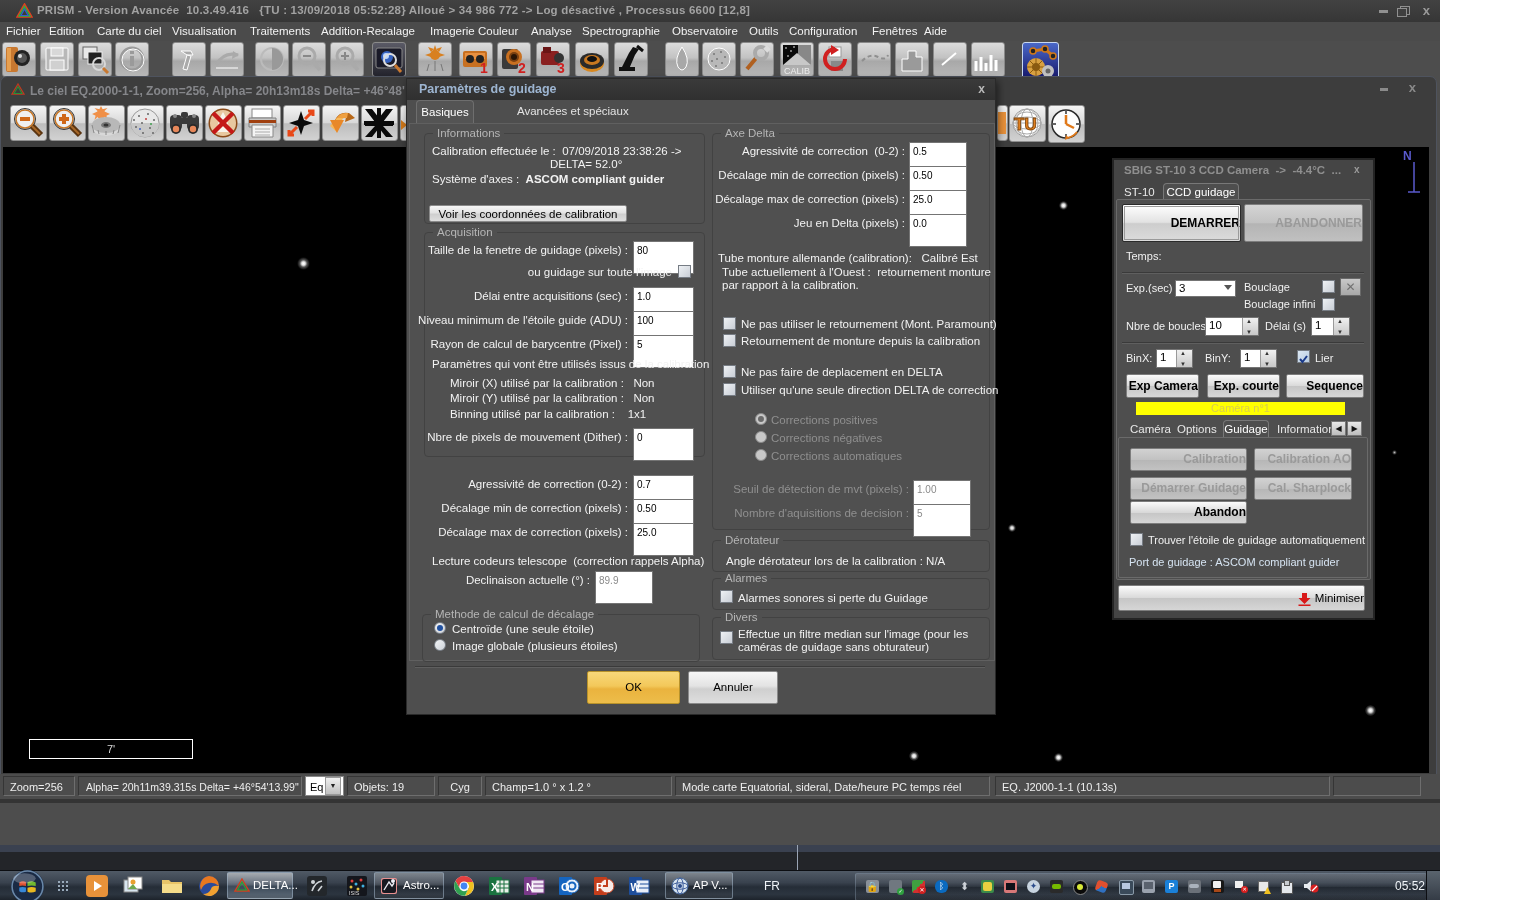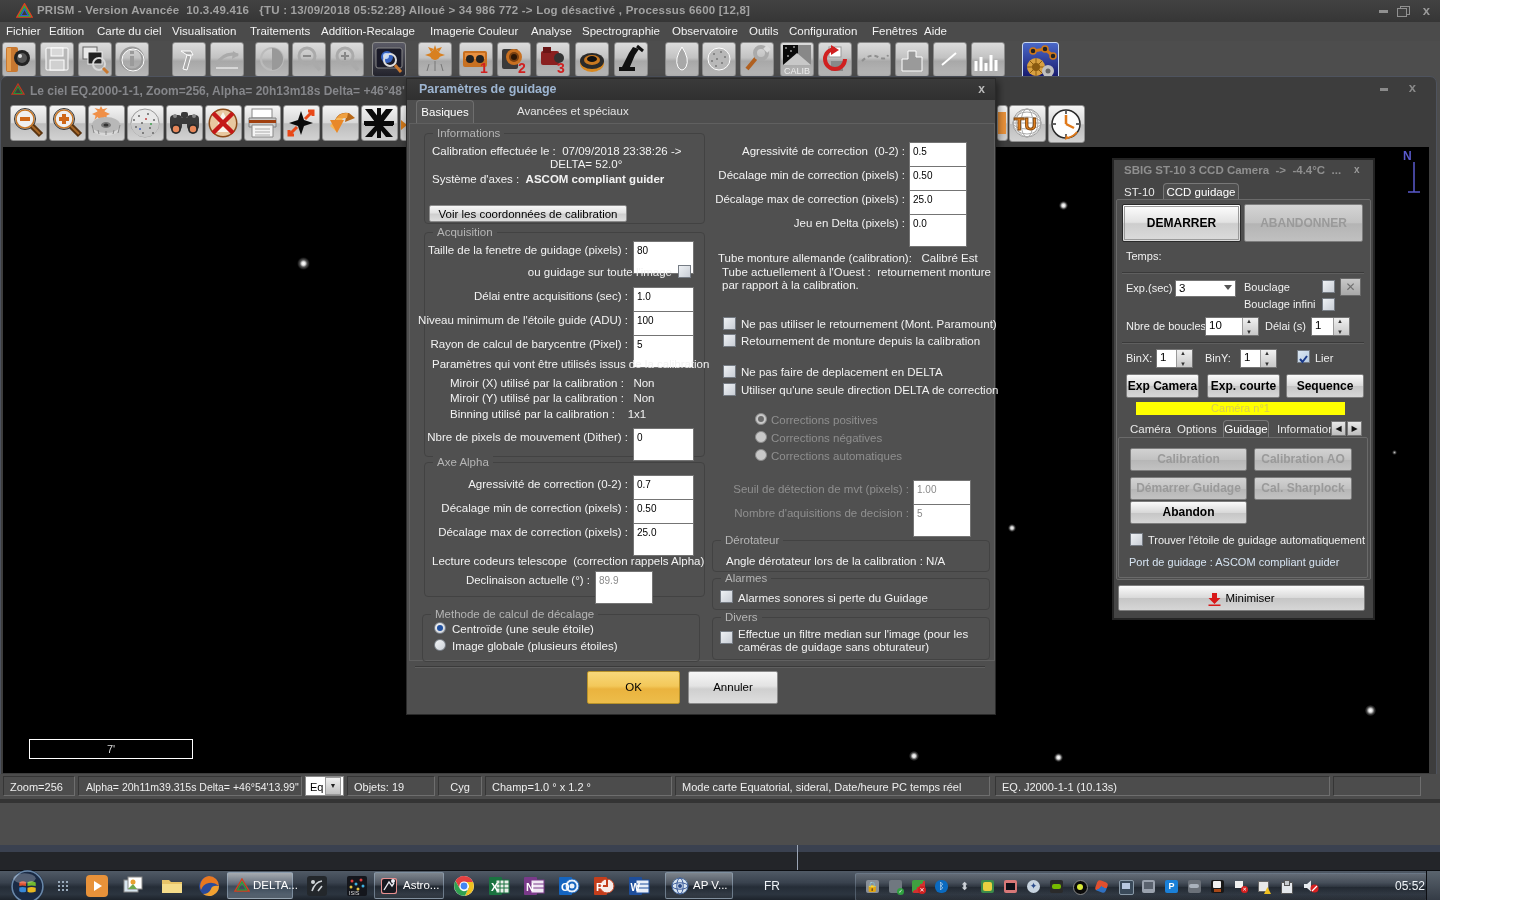--- a/index.html
+++ b/index.html
@@ -80,21 +80,21 @@
 .btn{position:absolute;background:linear-gradient(180deg,#f6f6f6 0%,#e3e3e3 45%,#cfcfcf 55%,#dedede 100%);
   border:1px solid #8a8a8a;border-radius:2px;color:#000;font-size:11.5px;text-align:center;box-sizing:border-box;}
 
 #sbig{position:absolute;left:1112px;top:158px;width:263px;height:462px;background:#454545;
   border:2px solid #242424;box-sizing:border-box;}
 #sbig .ttl{position:absolute;left:10px;top:4px;color:#8f8f8f;font-weight:bold;font-size:12px;white-space:nowrap;}
 .stab-on{position:absolute;background:#4e4e4e;border:1px solid #787878;border-bottom:none;border-radius:4px 4px 0 0;
   color:#fff;font-size:11.5px;text-align:center;}
 .stab-off{position:absolute;color:#e8e8e8;font-size:11.5px;}
 .sbtn2{position:absolute;background:linear-gradient(180deg,#fbfbfb,#d9d9d9 50%,#c6c6c6 52%,#d6d6d6);
-  border:1px solid #7d7d7d;border-radius:2px;color:#000;font-weight:bold;font-size:12px;text-align:center;box-sizing:border-box;}
+  border:1px solid #7d7d7d;border-radius:2px;color:#000;font-weight:bold;font-size:12px;text-align:right;box-sizing:border-box;}
 .slbl{position:absolute;color:#f0f0f0;font-size:11px;white-space:nowrap;}
 .spin{position:absolute;box-sizing:border-box;background:#fff;border:1px solid #747474;}
 .spin .num{position:absolute;left:3px;top:1px;font-size:11.5px;color:#000;}
 .spin .ud{position:absolute;right:0;top:0;width:15px;height:100%;
   background:linear-gradient(180deg,#f0f0f0,#c8c8c8);border-left:1px solid #9a9a9a;}
 .spin .ud:before{content:"▲";position:absolute;left:3px;top:0px;font-size:6px;color:#333;}
 .spin .ud:after{content:"▼";position:absolute;left:3px;bottom:0px;font-size:6px;color:#333;}
 hr.sep{border:none;border-top:1px solid #3a3a3a;border-bottom:1px solid #5f5f5f;position:absolute;margin:0;}
 </style>
 </head>
@@ -823,43 +823,43 @@
   <div class="inp" style="left:226px;top:232px;width:61px">100</div>
   <div class="lblr" style="right:367px;top:259px">Rayon de calcul de barycentre (Pixel) :</div>
   <div class="inp" style="left:226px;top:256px;width:61px">5</div>
   <div class="lbl" style="left:25px;top:279px">Paramètres qui vont être utilisés issus de la calibration</div>
   <div class="lbl" style="left:43px;top:298px">Miroir (X) utilisé par la calibration :&nbsp;&nbsp;&nbsp;Non</div>
   <div class="lbl" style="left:43px;top:313px">Miroir (Y) utilisé par la calibration :&nbsp;&nbsp;&nbsp;Non</div>
   <div class="lbl" style="left:43px;top:329px">Binning utilisé par la calibration :&nbsp;&nbsp;&nbsp;&nbsp;1x1</div>
   <div class="lblr" style="right:367px;top:352px">Nbre de pixels de mouvement (Dither) :</div>
   <div class="inp" style="left:226px;top:349px;width:61px">0</div>
 
-  <div class="grp" style="left:17px;top:383px;width:279px;height:133px">
-        <span class="gl">Axe Alpha</span>
-      </div>
   <div class="lblr" style="right:367px;top:399px">Agressivité de correction (0-2) :</div>
   <div class="inp" style="left:226px;top:396px;width:61px">0.7</div>
   <div class="lblr" style="right:367px;top:423px">Décalage min de correction (pixels) :</div>
   <div class="inp" style="left:226px;top:420px;width:61px">0.50</div>
   <div class="lblr" style="right:367px;top:447px">Décalage max de correction (pixels) :</div>
   <div class="inp" style="left:226px;top:444px;width:61px">25.0</div>
   <div class="lbl" style="left:25px;top:476px">Lecture codeurs telescope&nbsp; (correction rappels Alpha)</div>
   <div class="lblr" style="right:405px;top:495px">Declinaison actuelle (°) :</div>
   <div class="inp" style="left:188px;top:492px;width:58px;color:#8a8a8a">89.9</div>
 
   <div class="grp" style="left:15px;top:535px;width:276px;height:46px">
         <span class="gl">Methode de calcul de décalage</span>
       </div>
   <div class="rad" style="left:27px;top:543px">
         <span class="dot"></span>
       </div>
   <div class="lbl" style="left:45px;top:544px">Centroïde (une seule étoile)</div>
   <div class="rad" style="left:27px;top:560px"></div>
   <div class="lbl" style="left:45px;top:561px">Image globale (plusieurs étoiles)</div>
 
+  <div class="grp" style="left:305px;top:54px;width:276px;height:395px">
+        <span class="gl">Axe Delta</span>
+      </div>
   <div class="lblr" style="right:90px;top:66px">Agressivité de correction&nbsp; (0-2) :</div>
   <div class="inp" style="left:502px;top:63px;width:58px">0.5</div>
   <div class="lblr" style="right:90px;top:90px">Décalage min de correction (pixels) :</div>
   <div class="inp" style="left:502px;top:87px;width:58px">0.50</div>
   <div class="lblr" style="right:90px;top:114px">Décalage max de correction (pixels) :</div>
   <div class="inp" style="left:502px;top:111px;width:58px">25.0</div>
   <div class="lblr" style="right:90px;top:138px">Jeu en Delta (pixels) :</div>
   <div class="inp" style="left:502px;top:135px;width:58px">0.0</div>
   <div class="lbl" style="left:311px;top:173px">Tube monture allemande (calibration):&nbsp;&nbsp; Calibré Est</div>
   <div class="lbl" style="left:315px;top:187px">Tube actuellement à l'Ouest :&nbsp; retournement monture</div>

